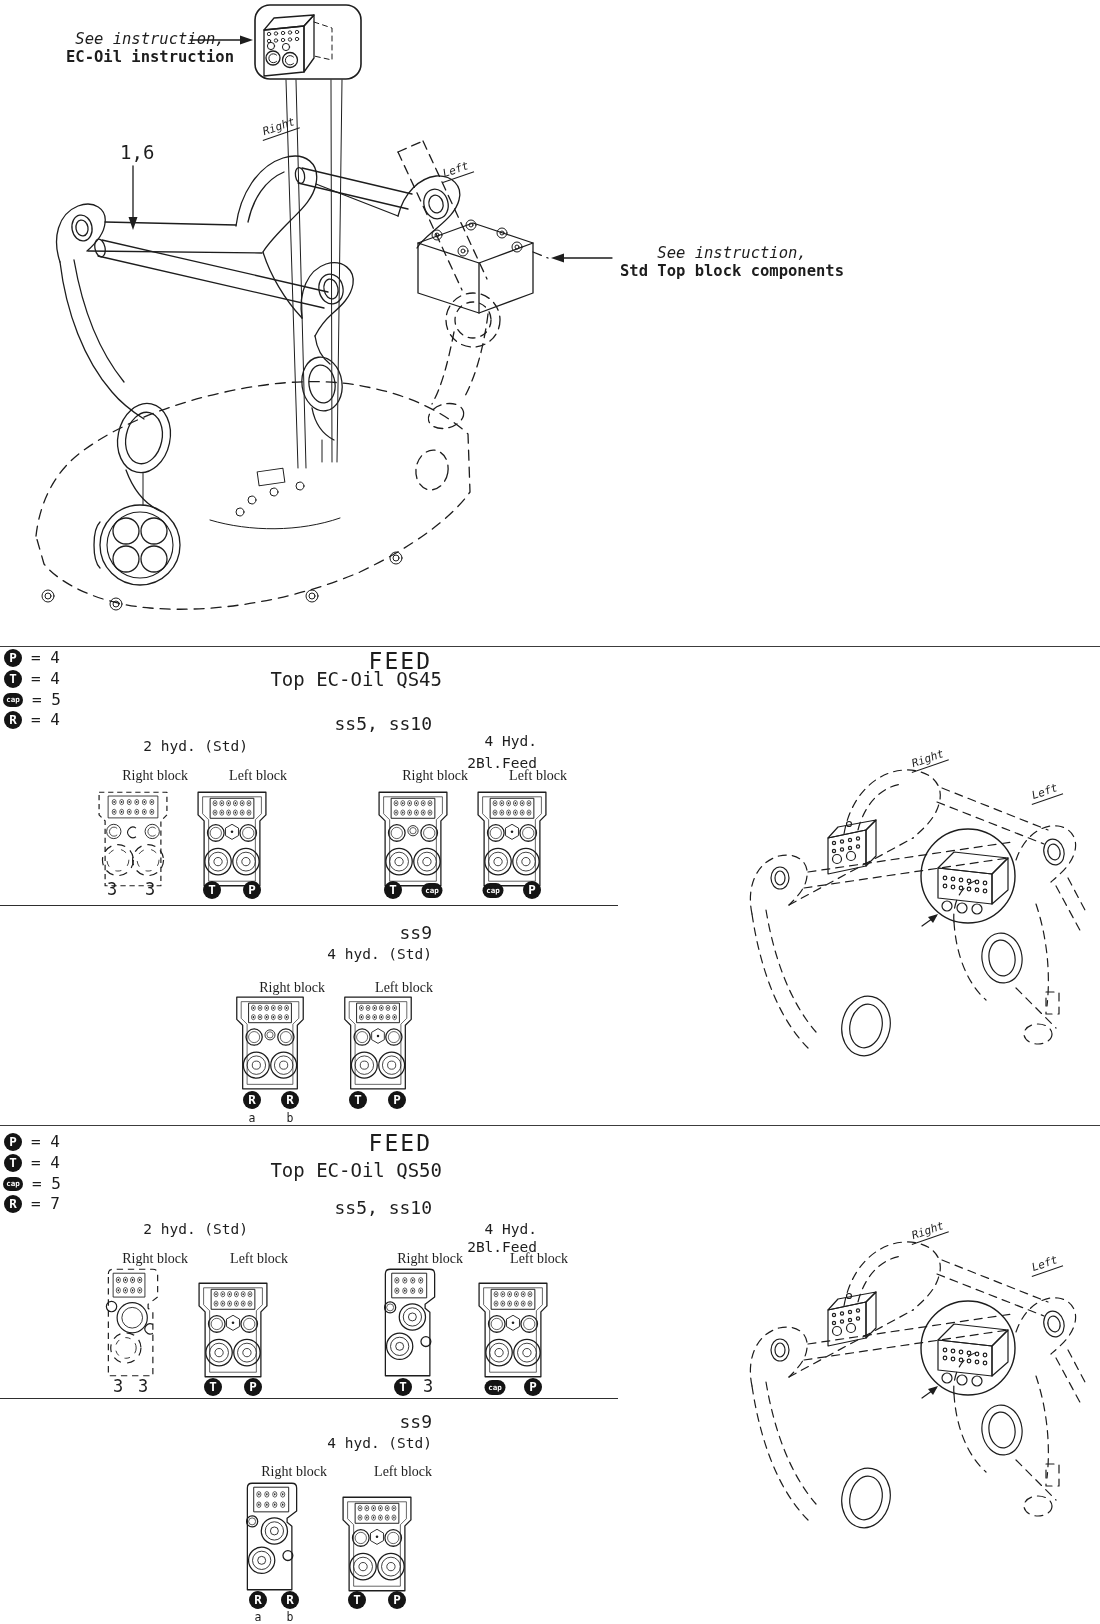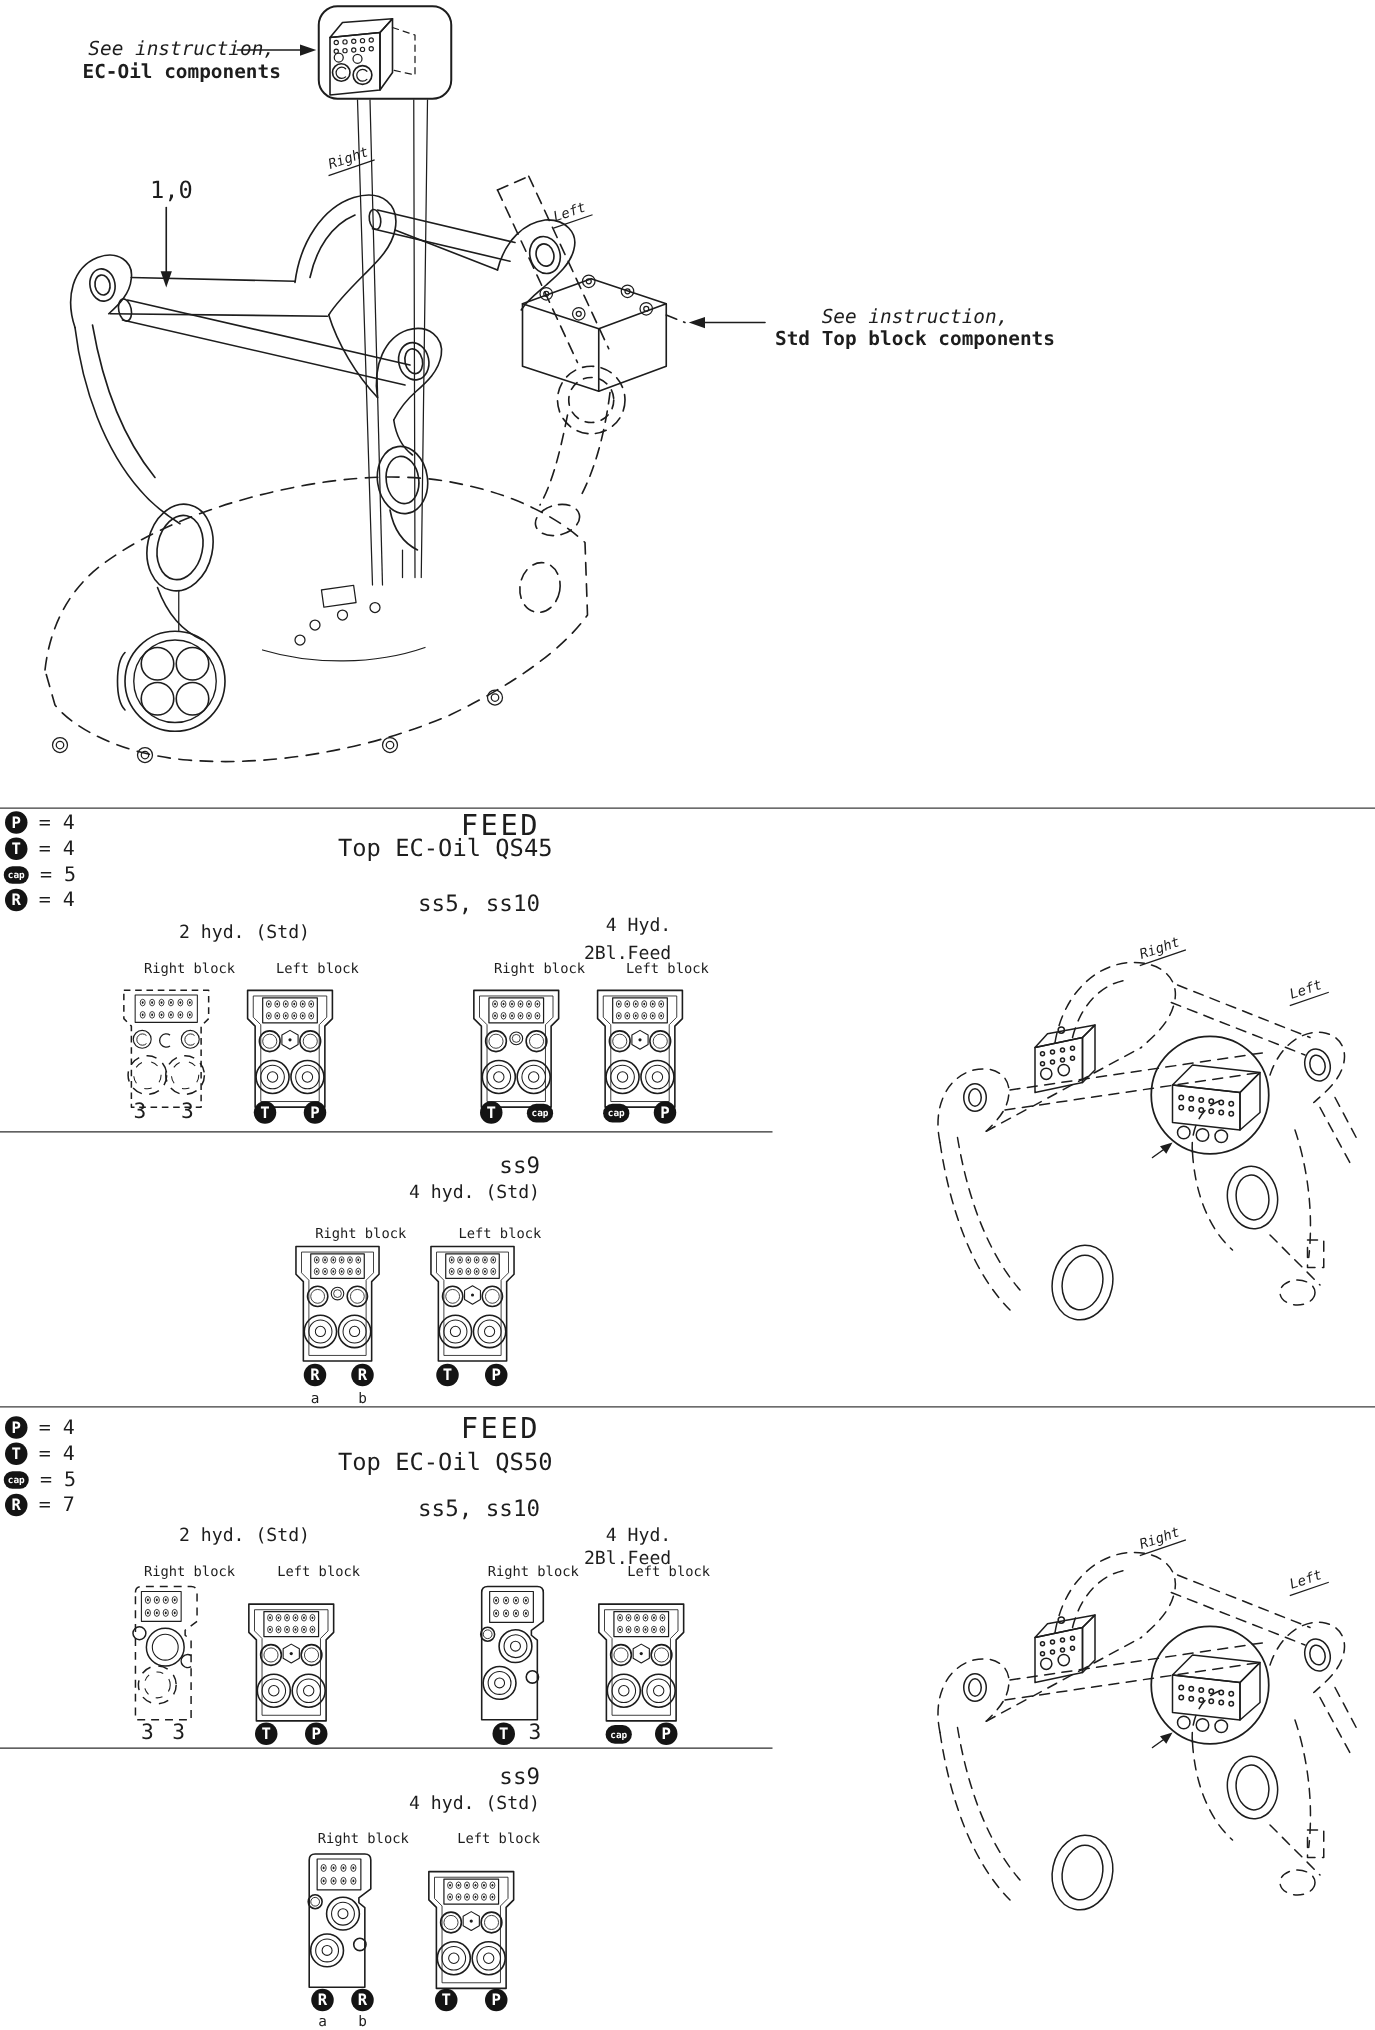--- a/index.html
+++ b/index.html
@@ -9,21 +9,21 @@
   .ctr{text-align:right;}
   .callout-l1{font-style:italic;font-size:15.5px;white-space:nowrap;text-align:center;}
   .callout-l2{font-size:15.5px;font-weight:bold;white-space:nowrap;}
   .ref{font-size:19px;}
   .dir{font-style:italic;font-size:11px;transform:rotate(-19deg);transform-origin:left bottom;
        border-bottom:1px solid #1d1d1d;padding:0 3px 1px;white-space:nowrap;}
   .h-feed{font-size:23px;letter-spacing:2px;}
   .h-sub{font-size:19px;white-space:nowrap;}
   .h-grp{font-size:18px;}
   .v-lbl{font-size:14.5px;white-space:nowrap;}
-  .b-lbl{font-size:11px;white-space:nowrap;}
+  .b-lbl{font-size:14px;white-space:nowrap;font-family:Liberation Serif, serif;}
   .lrow{display:flex;align-items:center;gap:9px;height:19px;}
   .lbadge{display:inline-block;width:18px;height:18px;border-radius:50%;background:#141414;color:#fff;
           font-weight:bold;font-size:12.5px;line-height:18px;text-align:center;flex:0 0 auto;}
   .lbadge.cap{width:20px;height:14px;border-radius:8px;font-size:7.5px;line-height:14px;}
   .lval{font-size:16px;}
   .pbadge{position:absolute;width:18px;height:18px;border-radius:50%;background:#141414;color:#fff;
           font-weight:bold;font-size:12.5px;line-height:18px;text-align:center;transform:translateX(-50%);}
   .pbadge.cap{width:21px;height:15px;border-radius:8px;font-size:7.5px;line-height:15px;}
   .plainport{position:absolute;transform:translateX(-50%);font-size:17px;}
   .psub{position:absolute;transform:translateX(-50%);font-size:11.5px;}
@@ -376,27 +376,27 @@
         <circle cx="396" cy="558" r="6"></circle>
           <circle cx="396" cy="558" r="3"></circle>
         <path d="M143 473 L143 505"></path>
           <path d="M322 440 L322 462"></path>
       </g>
     </g>
   </svg>
 
   <div class="abs" style="left:66px;top:30px">
     <div class="callout-l1">See instruction,</div>
-    <div class="callout-l2">EC-Oil components</div>
+    <div class="callout-l2">EC-Oil instruction</div>
   </div>
   <div class="abs" style="left:620px;top:244px">
     <div class="callout-l1">See instruction,</div>
     <div class="callout-l2">Std Top block components</div>
   </div>
-  <div class="abs ref" style="left:120px;top:141px">1,0</div>
+  <div class="abs ref" style="left:120px;top:141px">1,6</div>
   <div class="abs dir" style="left:263px;top:126px">Right</div>
   <div class="abs dir" style="left:443px;top:168px">Left</div>
 
   <div class="hr-full" style="top:646px"></div>
 
   <div class="abs lrow" style="left:4px;top:648px">
     <span class="lbadge">P</span>
     <span class="lval">= 4</span>
   </div>
   <div class="abs lrow" style="left:4px;top:669px">

